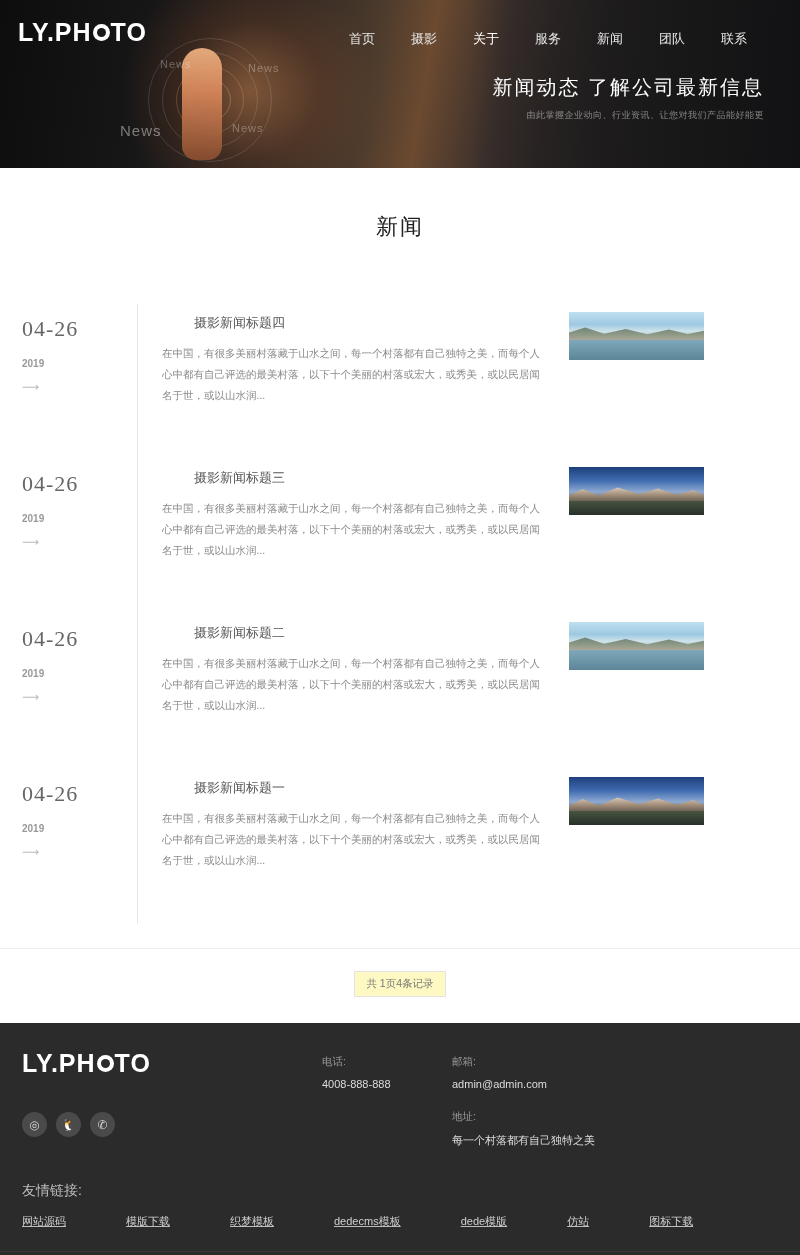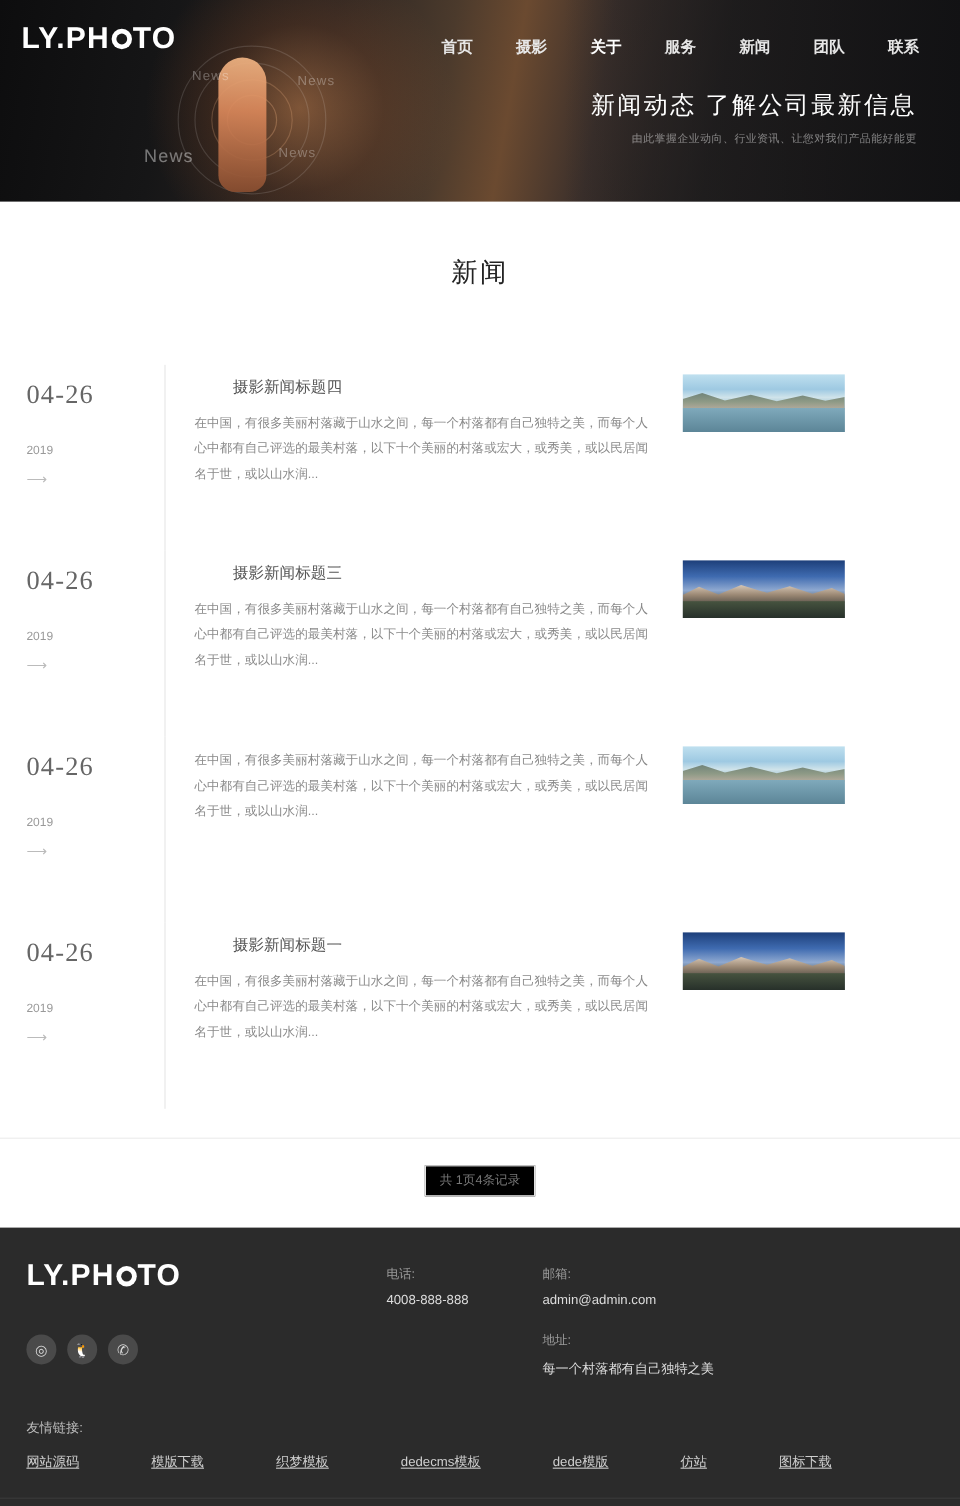--- a/index.html
+++ b/index.html
@@ -90,25 +90,24 @@
     content: "";
     position: absolute;
     left: 4px; top: 4px;
     width: 9px; height: 9px;
     border-radius: 50%;
     background: #1a1a1a;
   }
 
   .nav {
     position: absolute;
-    right: 16px; top: 26px;
+    right: 35px; top: 26px;
     display: flex;
     gap: 0px;
     z-index: 5;
-    font-weight: bold;
   }
   .nav a {
     color: #e6e6e6;
     font-size: 13px;
     text-decoration: none;
     padding: 4px 18px;
   }
   .nav a.active { color: #fff; }
 
   .hero-title {
@@ -160,21 +159,22 @@
   }
   .news-date .d {
     font-size: 22px;
     color: #666;
     font-family: "Liberation Serif", serif;
     letter-spacing: 1px;
   }
   .news-date .y {
     font-size: 10px;
     color: #999;
-    margin-top: 28px;
+    margin-top: 16px;
+    font-weight: bold;
   }
   .news-date .arrow {
     margin-top: 11px;
     font-size: 12px;
     color: #bbb;
     letter-spacing: -2px;
   }
   .news-body {
     flex: 1;
     border-left: 1px solid #e8e8e8;
@@ -239,21 +239,21 @@
   
   .pager {
     display: flex;
     justify-content: center;
     padding: 22px 0 26px 0;
     border-top: 1px solid #ededed;
     margin-top: 24px;
   }
   .pager .pg {
     border: 1px solid #e2e2e2;
-    background: #000000;
+    background: #fef9c3;
     color: #777;
     font-size: 10.5px;
     padding: 5px 11px;
   }
 
   
   .footer {
     background: #2b2b2b;
     color: #bdbdbd;
     padding: 26px 0 0 0;
@@ -316,21 +316,21 @@
   }
   .contact-grid .val {
     font-size: 11px;
     color: #dcdcdc;
   }
   .links {
     margin-top: 34px;
     padding: 0 22px;
   }
   .links .lbl {
-    font-size: 11px;
+    font-size: 14px;
     color: #bdbdbd;
     margin-bottom: 14px;
   }
   .links .row {
     display: flex;
     gap: 0;
     text-decoration: underline;
   }
   .links .row a {
     color: #cfcfcf;
@@ -420,20 +420,21 @@
     </div>
   </div>
 
   <div class="news-item">
     <div class="news-date">
       <div class="d">04-26</div>
       <div class="y">2019</div>
       <div class="arrow">⟶</div>
     </div>
     <div class="news-body">
+      <h3>摄影新闻标题二</h3>
       <p>在中国，有很多美丽村落藏于山水之间，每一个村落都有自己独特之美，而每个人心中都有自己评选的最美村落，以下十个美丽的村落或宏大，或秀美，或以民居闻名于世，或以山水润...</p>
       <div class="news-thumb m1"></div>
     </div>
   </div>
 
   <div class="news-item">
     <div class="news-date">
       <div class="d">04-26</div>
       <div class="y">2019</div>
       <div class="arrow">⟶</div>

